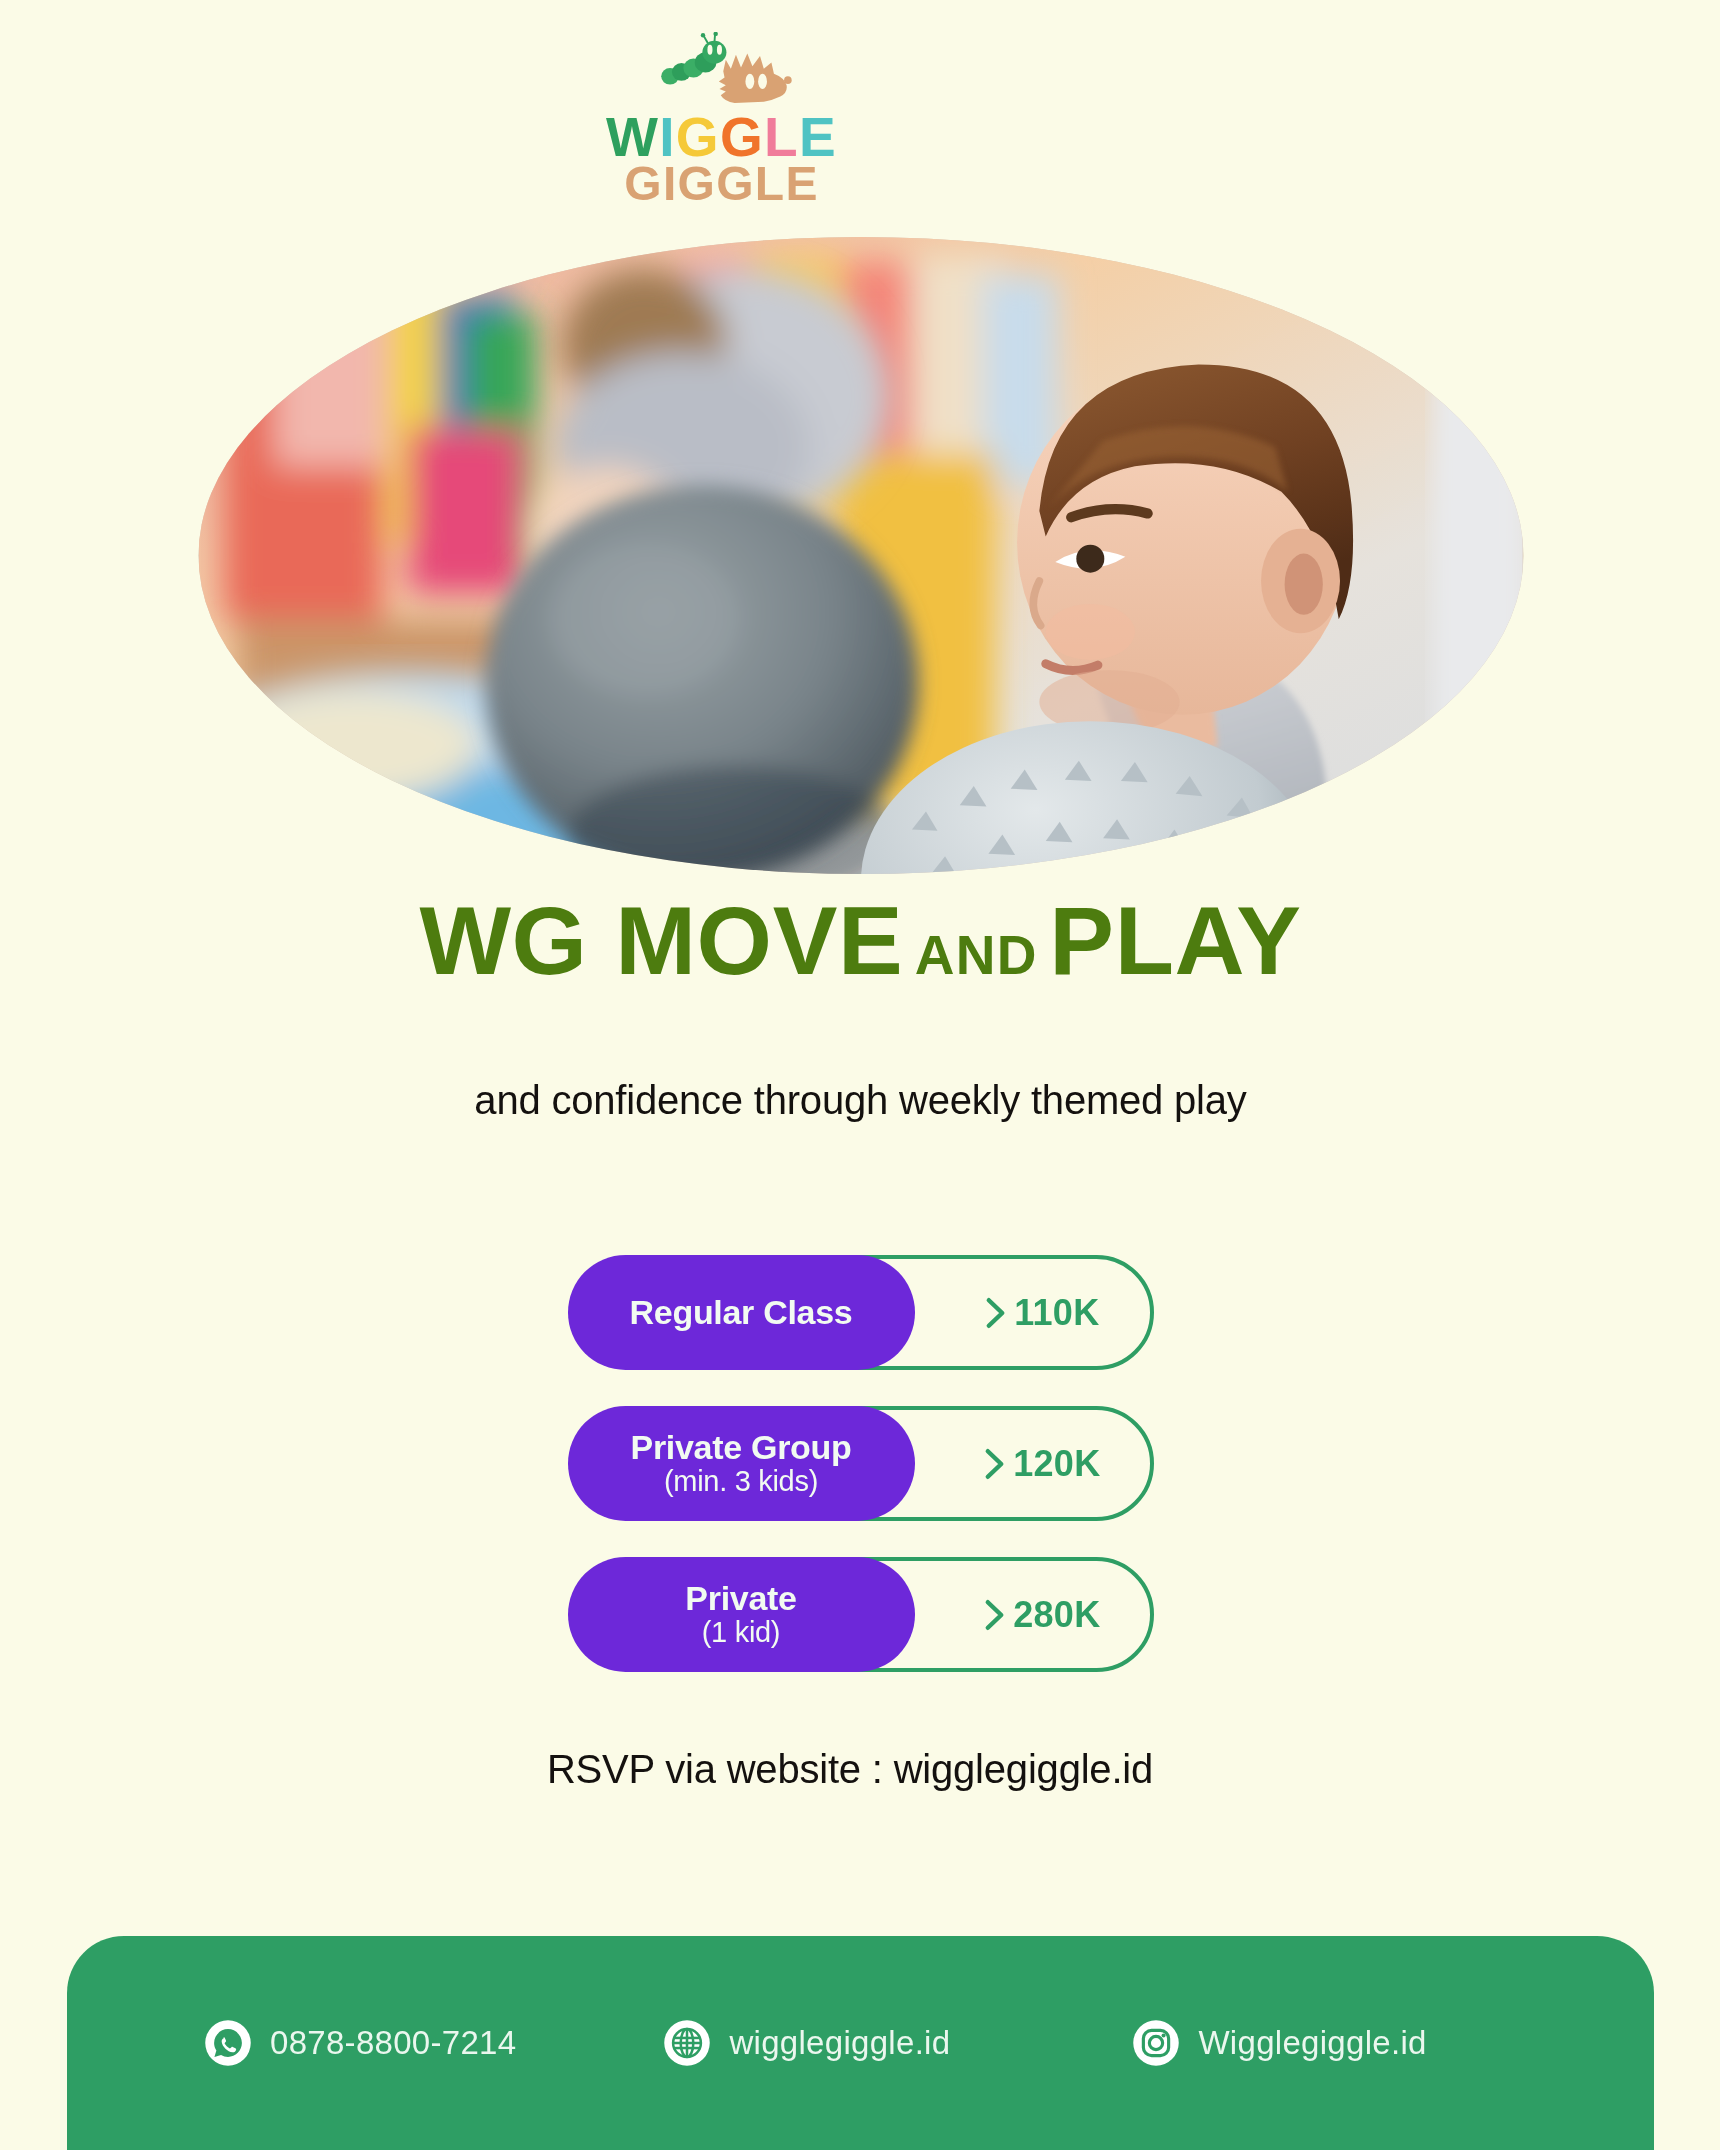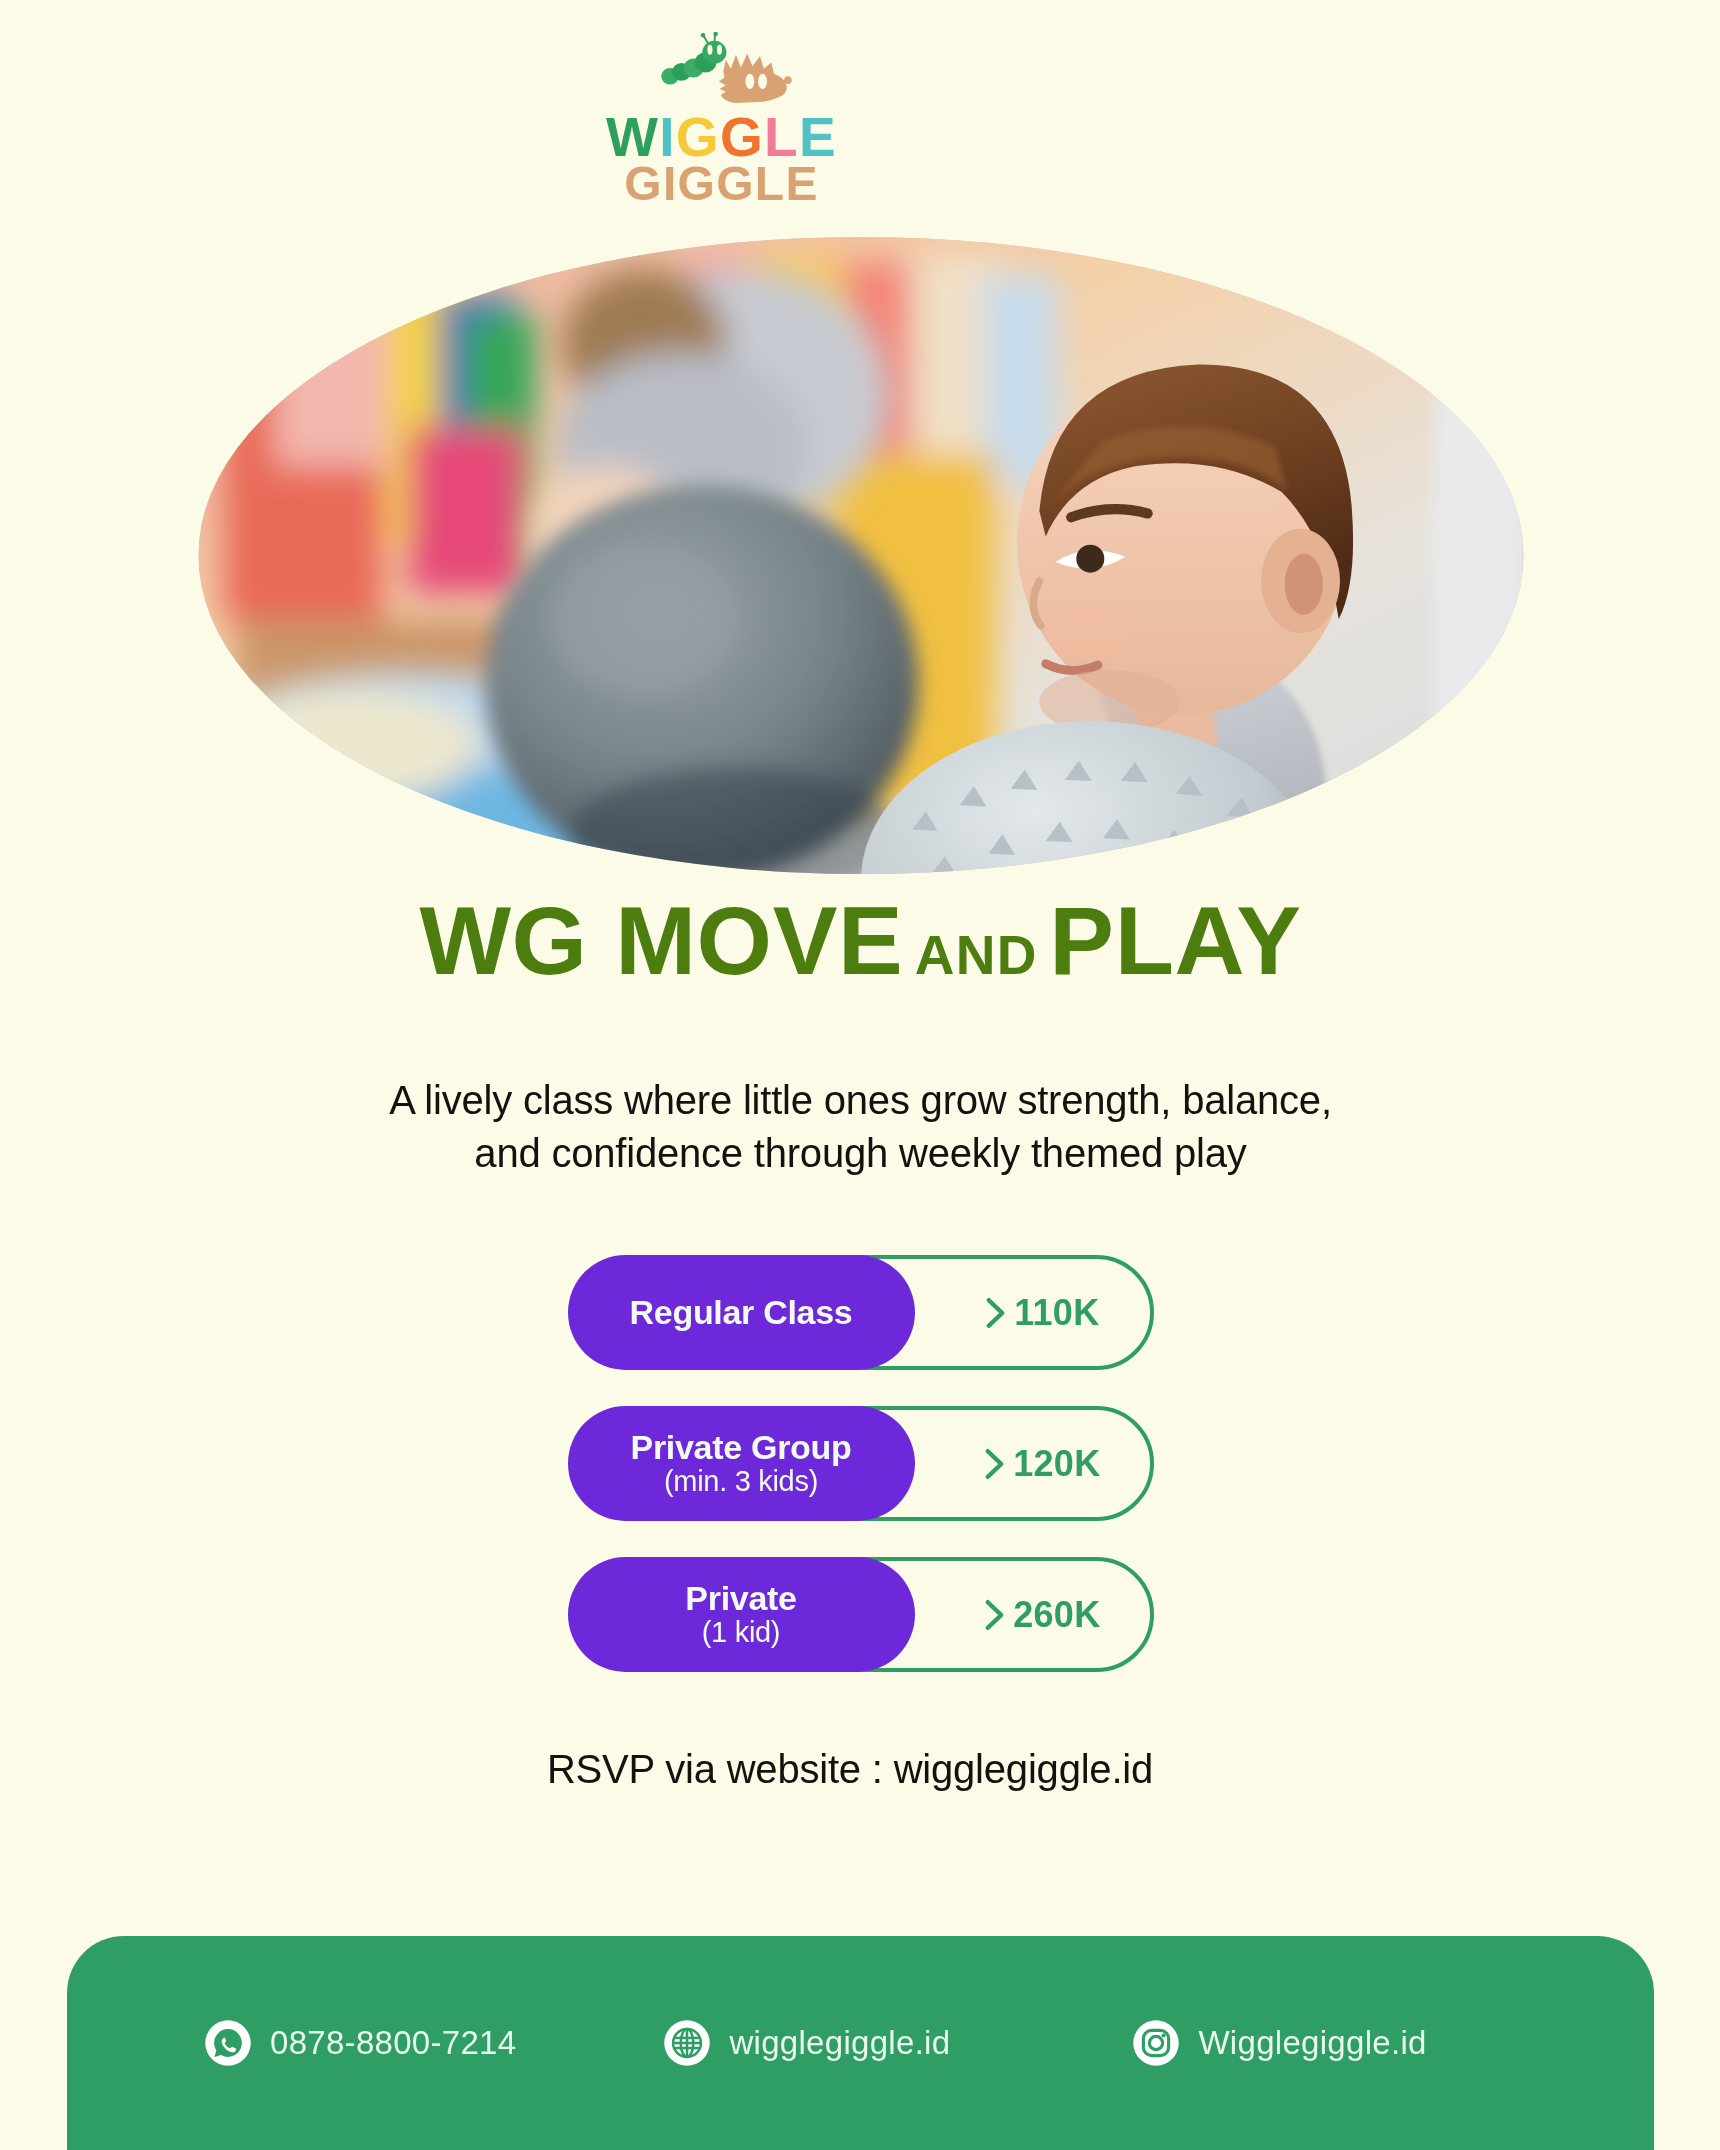--- a/index.html
+++ b/index.html
@@ -392,21 +392,20 @@
       <rect x="1940" y="0" width="140" height="1000" fill="#E9EAEC" filter="url(#soft)"></rect>
     </svg>
   </div>
 </div>
 
 <div class="title">
   <span class="big">WG MOVE</span><span class="small">AND</span><span class="big">PLAY</span>
 </div>
 
 <div class="subtitle">
-  <div>A lively class where little ones grow strength, balance,</div>
   <div>and confidence through weekly themed play</div>
 </div>
 
 <div class="pills">
 
   <div class="pill">
     <div class="pill-outline"></div>
     <div class="pill-right">
       <svg class="chev" viewBox="0 0 34 50">
         <polyline points="6,5 27,25 6,45" fill="none" stroke="#2E9E64" stroke-width="7" stroke-linecap="round" stroke-linejoin="round"></polyline>
@@ -431,21 +430,21 @@
       <span class="pill-sub">(min. 3 kids)</span>
     </div>
   </div>
 
   <div class="pill">
     <div class="pill-outline"></div>
     <div class="pill-right">
       <svg class="chev" viewBox="0 0 34 50">
         <polyline points="6,5 27,25 6,45" fill="none" stroke="#2E9E64" stroke-width="7" stroke-linecap="round" stroke-linejoin="round"></polyline>
       </svg>
-      <span class="pill-price">260K</span>
+      <span class="pill-price">280K</span>
     </div>
     <div class="pill-fill">
       <span class="pill-label">Private</span>
       <span class="pill-sub">(1 kid)</span>
     </div>
   </div>
 
 </div>
 
 <div class="rsvp">RSVP via website : wigglegiggle.id</div>

